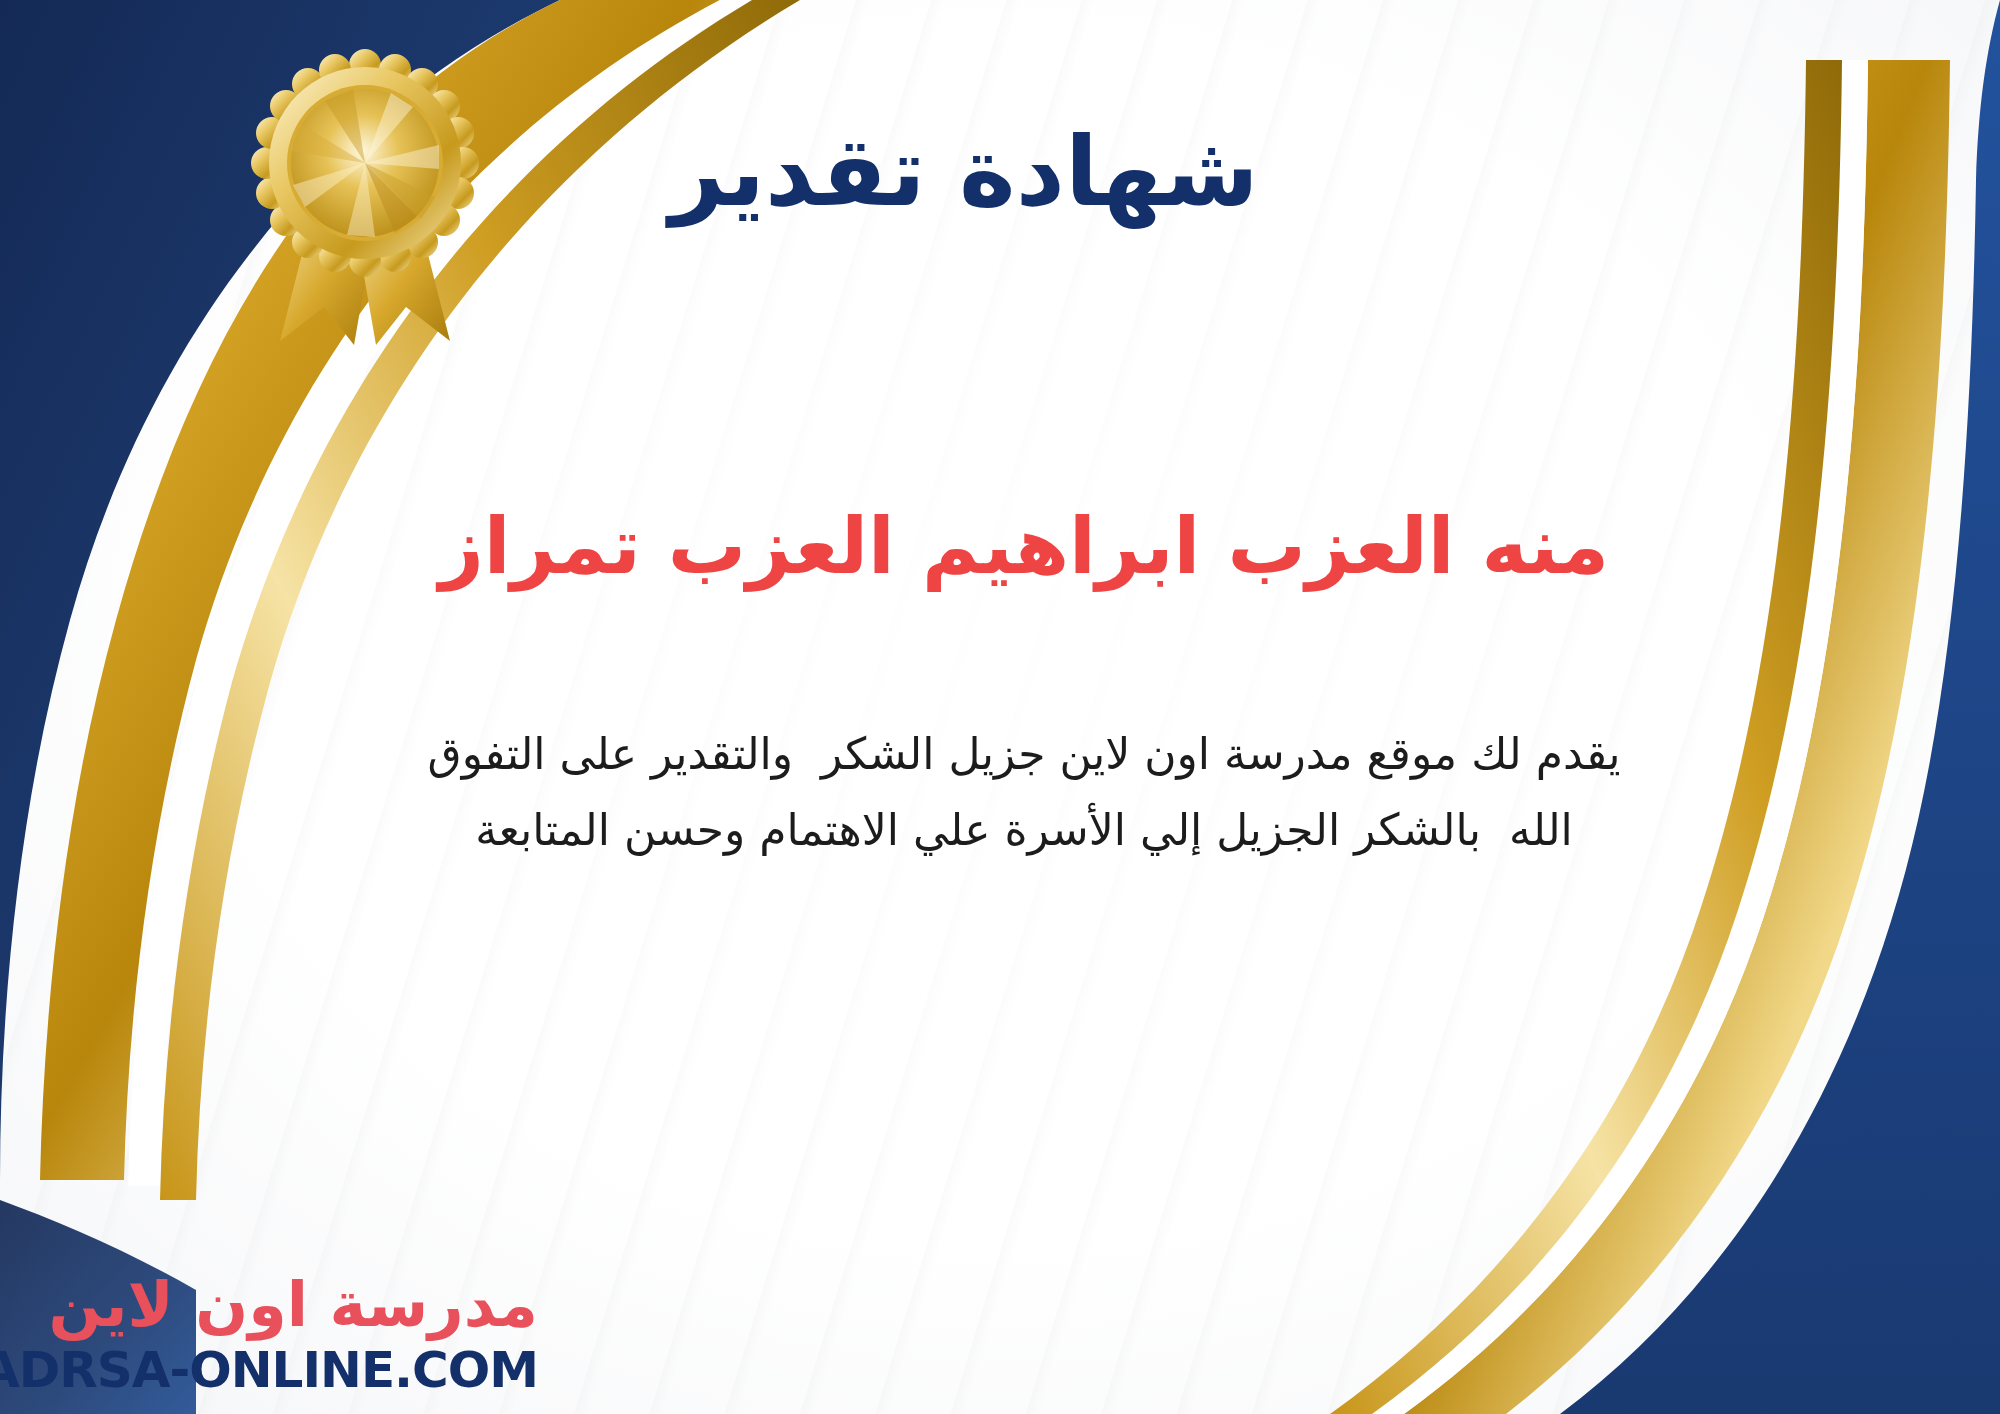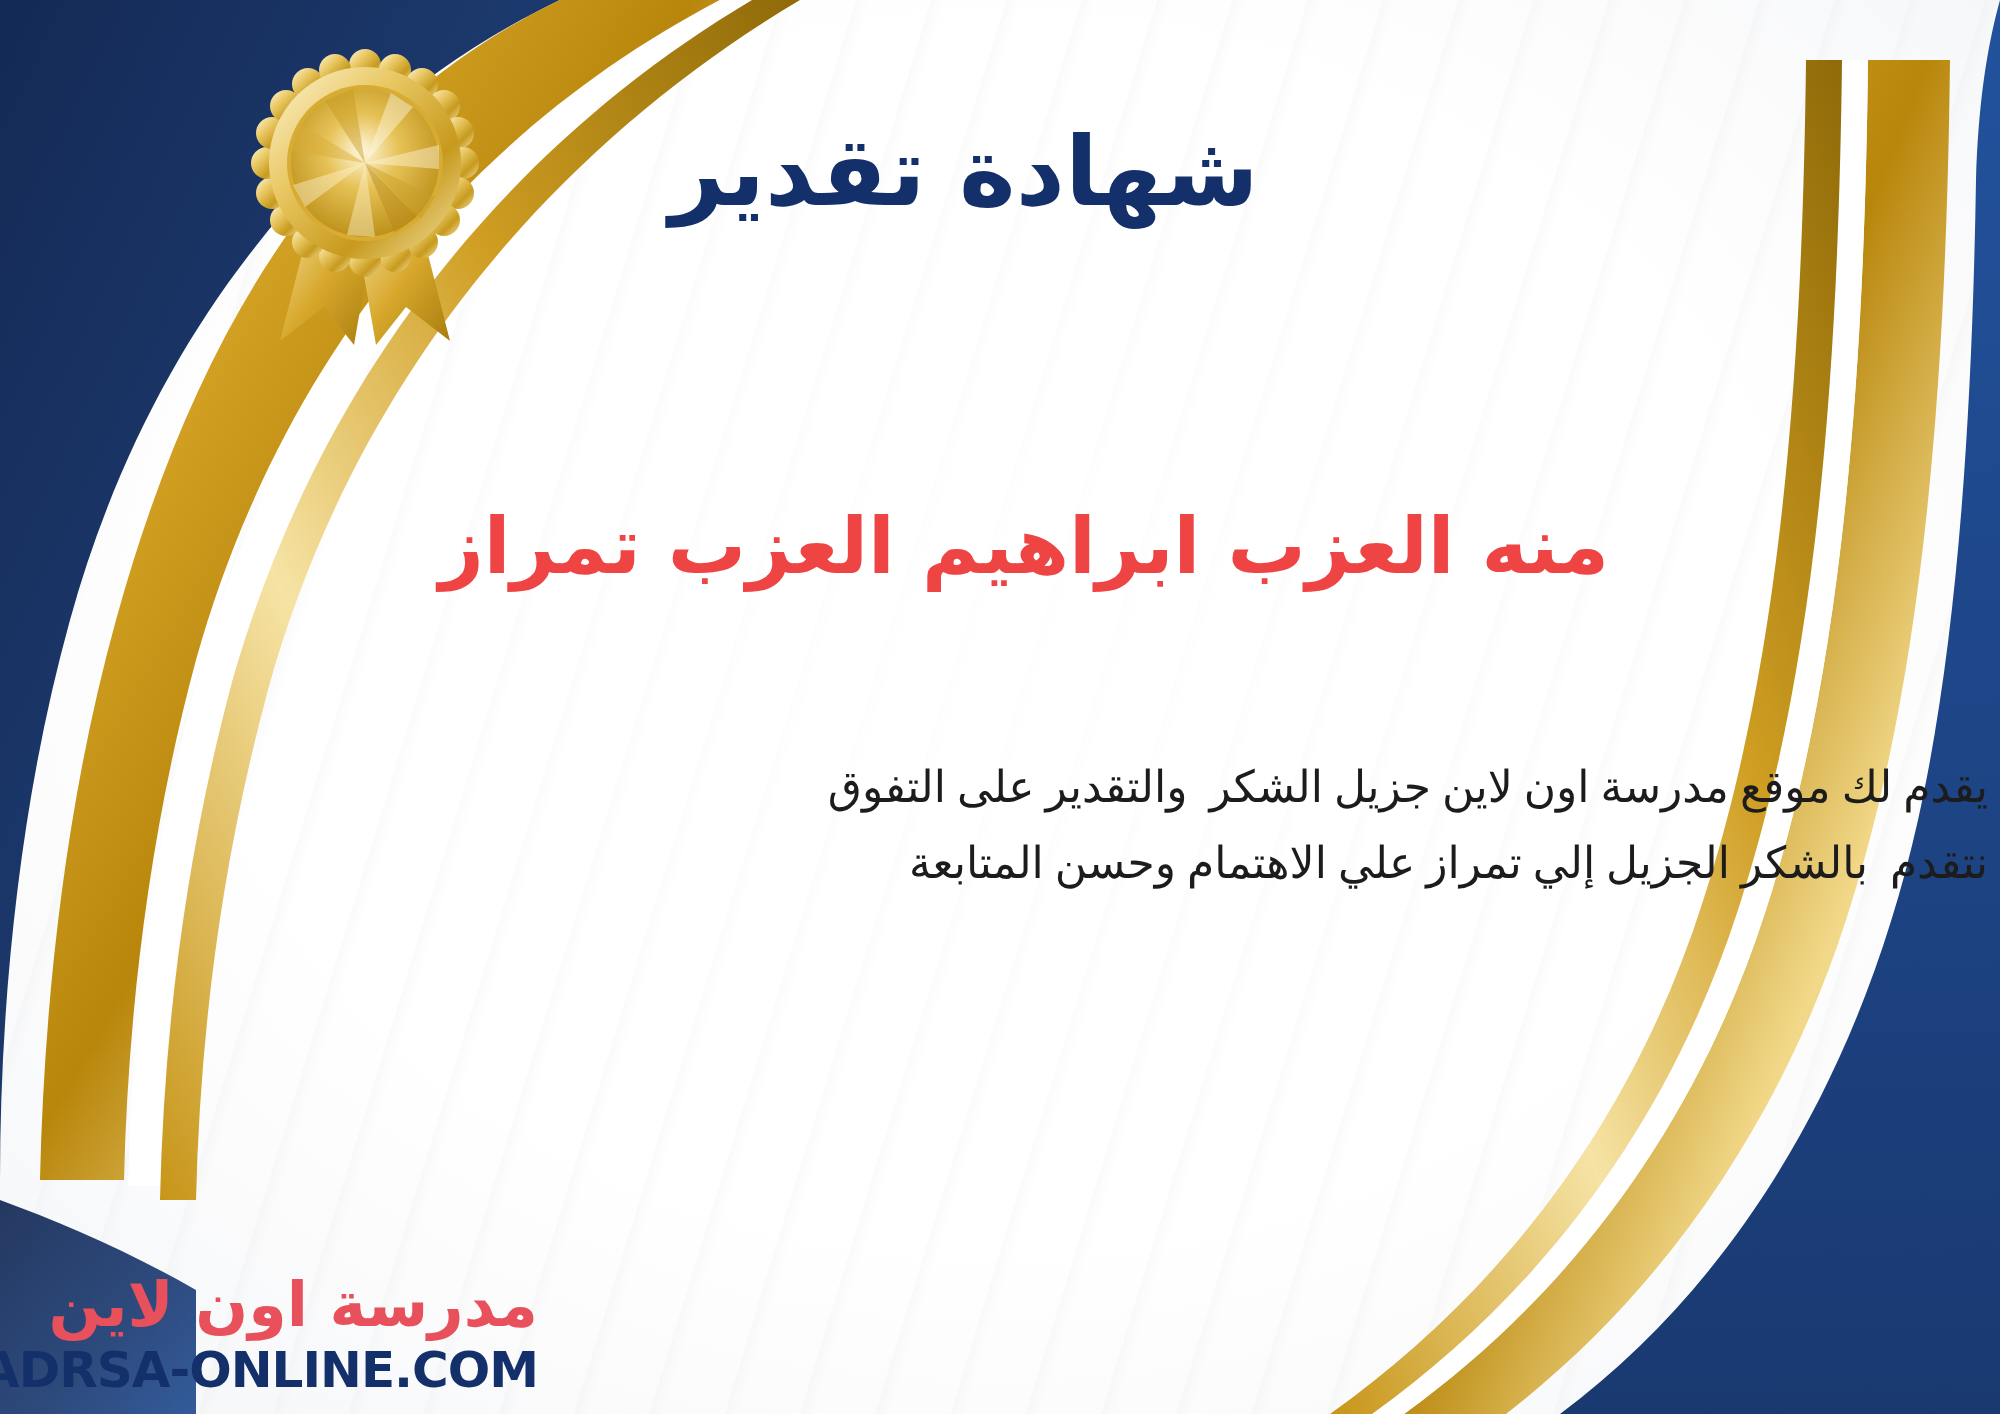--- a/index.html
+++ b/index.html
@@ -77,28 +77,28 @@
     right: 0;
     text-align: center;
     font-size: 78px;
     font-weight: 700;
     color: #ef4444;
     line-height: 1.2;
   }
 
   .body-block {
     position: absolute;
-    top: 750px;
+    top: 716px;
     left: 60px;
     right: 60px;
+    text-align: center;
     font-size: 44px;
     color: #1c1c1c;
     line-height: 1.72;
     direction: rtl;
-    font-family: Liberation Serif, serif;
   }
   .body-line {
     white-space: pre-wrap;
   }
   .score {
     color: #1a5ca8;
     font-weight: 700;
     font-size: 50px;
     letter-spacing: 2px;
   }
@@ -294,21 +294,21 @@
   </svg>
 
   <div class="content">
 
     <div class="title">شهادة تقدير</div>
 
     <div class="recipient">منه العزب ابراهيم العزب تمراز</div>
 
     <div class="body-block">
       <div class="body-line">يقدم لك موقع مدرسة اون لاين جزيل الشكر  والتقدير على التفوق</div>
-      <div class="body-line">نتقدم  بالشكر الجزيل إلي تمراز علي الاهتمام وحسن المتابعة</div>
+      <div class="body-line">الله  بالشكر الجزيل إلي الأسرة علي الاهتمام وحسن المتابعة</div>
     </div>
 
 
     <div class="footer-logo">
       <div class="brand-row">
         <div>
           <div class="brand-ar">مدرسة اون لاين</div>
           <div class="brand-url">MADRSA-ONLINE.COM</div>
         </div>
 

